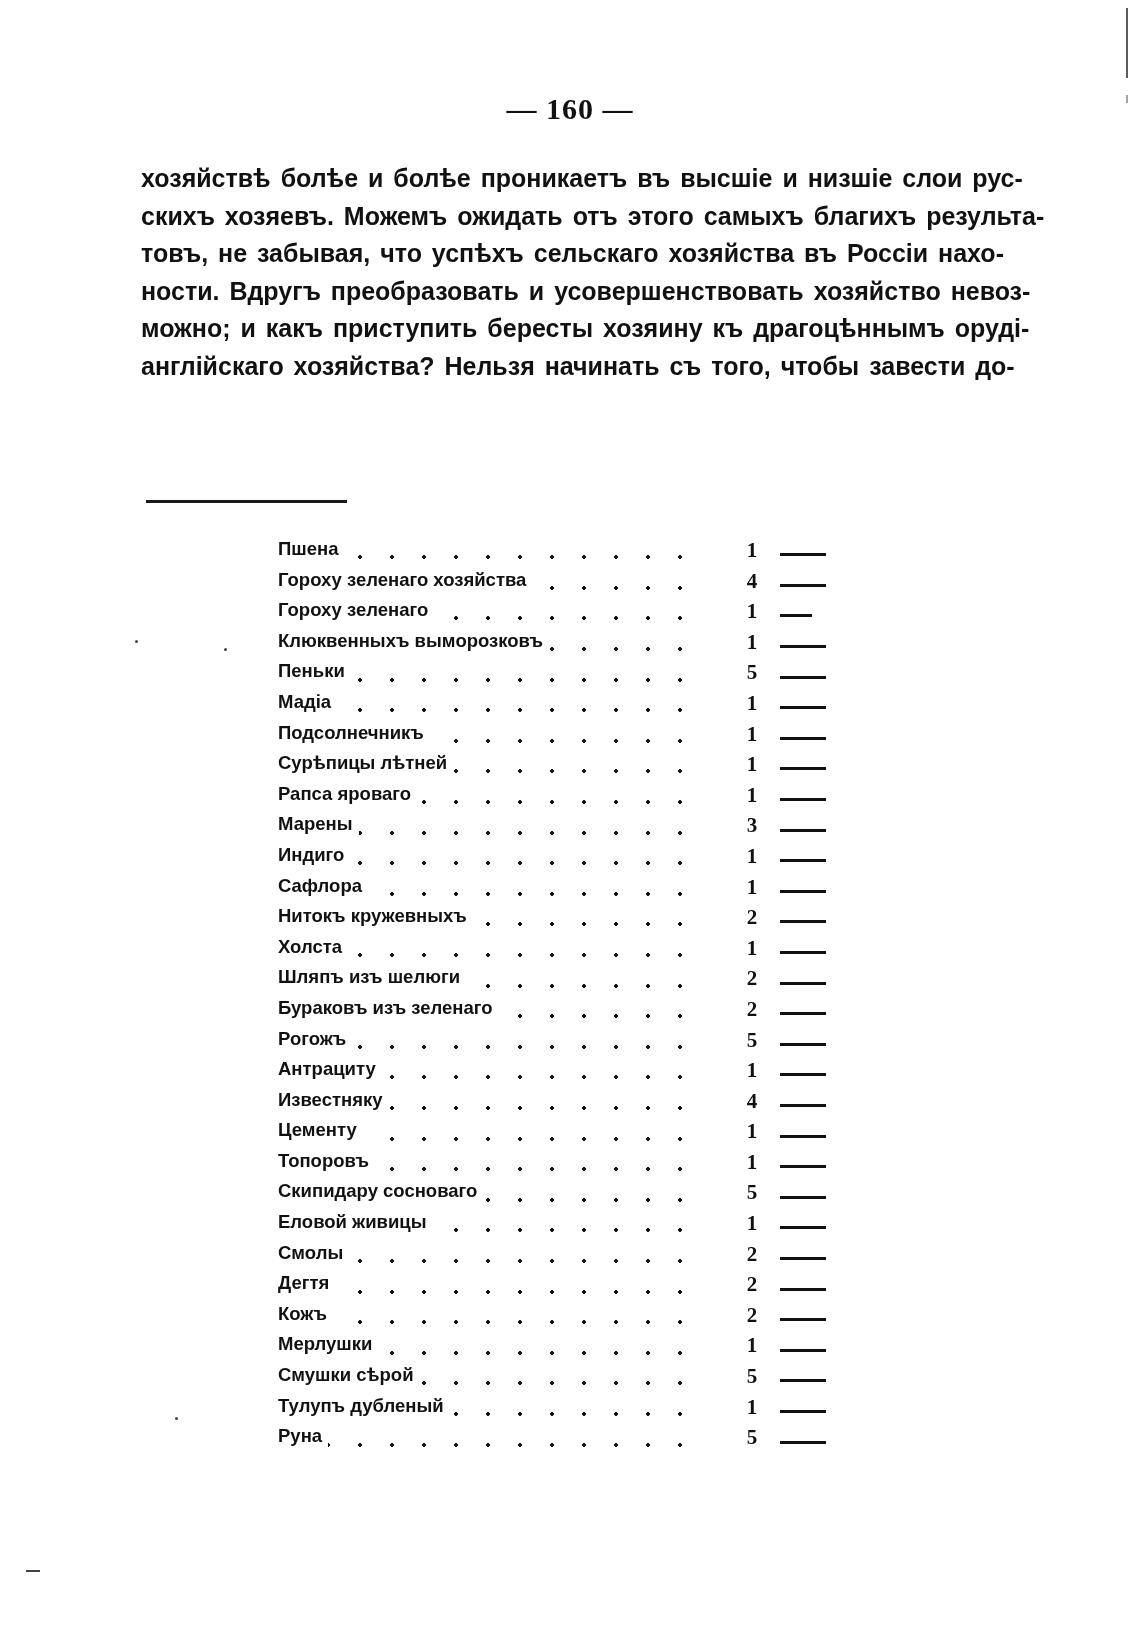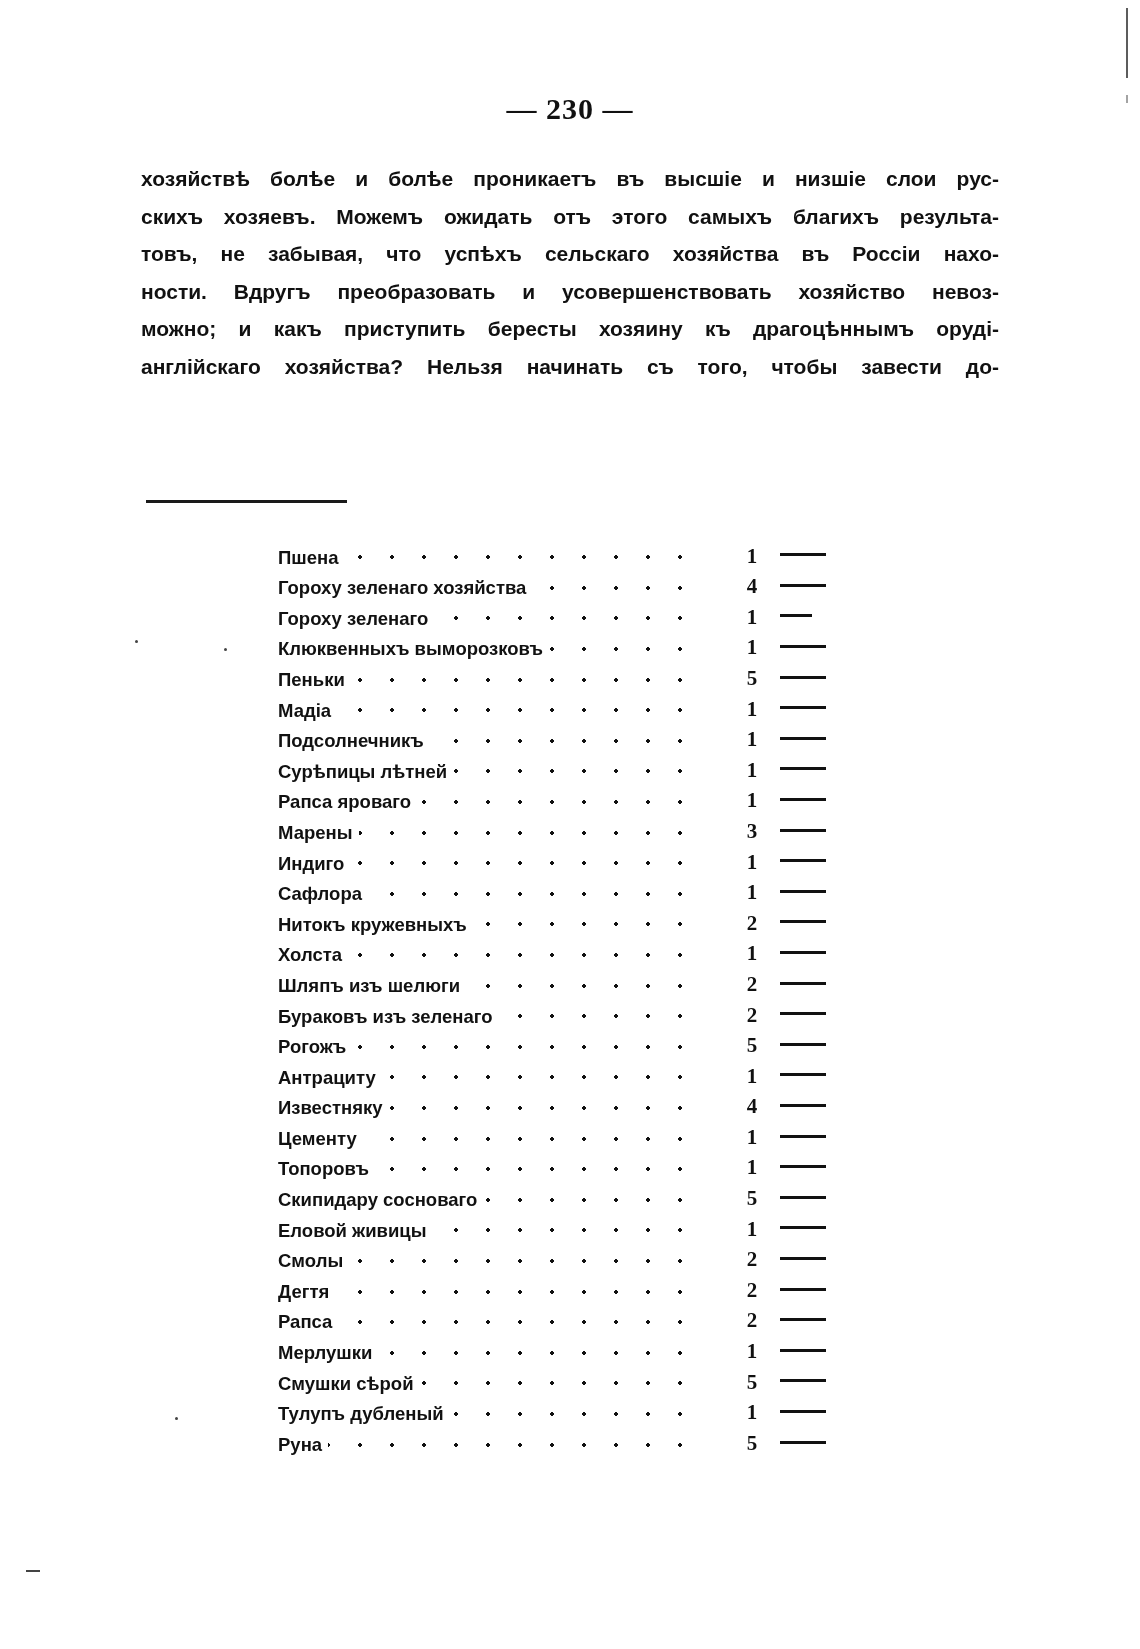--- a/index.html
+++ b/index.html
@@ -17,33 +17,33 @@
       background: #666; opacity: 0.6;
     }
     .page-number {
       position: absolute; top: 92px; left: 0; width: 1140px; text-align: center;
       font-family: "Liberation Serif", serif; font-weight: bold; font-size: 30px;
       letter-spacing: 1px;
     }
     .body-text {
       position: absolute; left: 141px; top: 160px; width: 858px;
       font-family: "Liberation Sans Narrow", "Liberation Sans", sans-serif;
-      font-weight: bold; font-size: 21px; line-height: 37.6px;
+      font-weight: bold; font-size: 25px; line-height: 37.6px;
       text-align: justify; text-align-last: justify;
     }
     .body-text .line { display: block; text-align: justify; text-align-last: justify; white-space: nowrap; word-spacing: 3px; }
     .footnote-rule {
       position: absolute; left: 146px; top: 500px; width: 201px; height: 3px;
       background: #1a1a1a;
     }
     .list {
       position: absolute; left: 278px; top: 538px; width: 560px;
     }
     .row {
-      position: relative; height: 30.6px; display: flex; align-items: flex-end;
+      position: relative; height: 30.6px; display: flex; align-items: flex-start;
       font-family: "Liberation Sans", "DejaVu Sans", sans-serif; font-weight: bold;
       font-size: 18.5px;
     }
     .row .label { white-space: nowrap; background: #fff; padding-right: 6px; position: relative; z-index: 2; }
     .row .leader {
       position: absolute; left: 0; right: 142px; top: 50%; height: 4px; margin-top: 2px;
       background-image: radial-gradient(circle, #111 1.6px, transparent 2px);
       background-size: 32px 4px; background-position: right center; background-repeat: repeat-x;
       z-index: 1;
     }
@@ -57,21 +57,21 @@
     .row .dash.short { width: 32px; }
     .stray { position: absolute; background: #444; border-radius: 50%; width: 3px; height: 3px; }
     .stray-line { position: absolute; background: #444; height: 2px; }
   </style>
 </head>
 <body>
 
 <div class="page-edge"></div>
 <div class="page-edge2"></div>
 
-<div class="page-number">— 230 —</div>
+<div class="page-number">— 160 —</div>
 
 <div class="body-text">
   <span class="line">хозяйствѣ болѣе и болѣе проникаетъ въ высшіе и низшіе слои рус-</span>
   <span class="line">скихъ хозяевъ. Можемъ ожидать отъ этого самыхъ благихъ результа-</span>
   <span class="line">товъ, не забывая, что успѣхъ сельскаго хозяйства въ Россіи нахо-</span>
   <span class="line">ности. Вдругъ преобразовать и усовершенствовать хозяйство невоз-</span>
   <span class="line">можно; и какъ приступить бересты хозяину къ драгоцѣннымъ орудi-</span>
   <span class="line">англійскаго хозяйства? Нельзя начинать съ того, чтобы завести до-</span>
 </div>
 
@@ -223,21 +223,21 @@
       <span class="dash"></span>
     </div>
   <div class="row">
       <span class="leader"></span>
       <span class="label">Дегтя</span>
       <span class="qty">2</span>
       <span class="dash"></span>
     </div>
   <div class="row">
       <span class="leader"></span>
-      <span class="label">Рапса</span>
+      <span class="label">Кожъ</span>
       <span class="qty">2</span>
       <span class="dash"></span>
     </div>
   <div class="row">
       <span class="leader"></span>
       <span class="label">Мерлушки</span>
       <span class="qty">1</span>
       <span class="dash"></span>
     </div>
   <div class="row">

